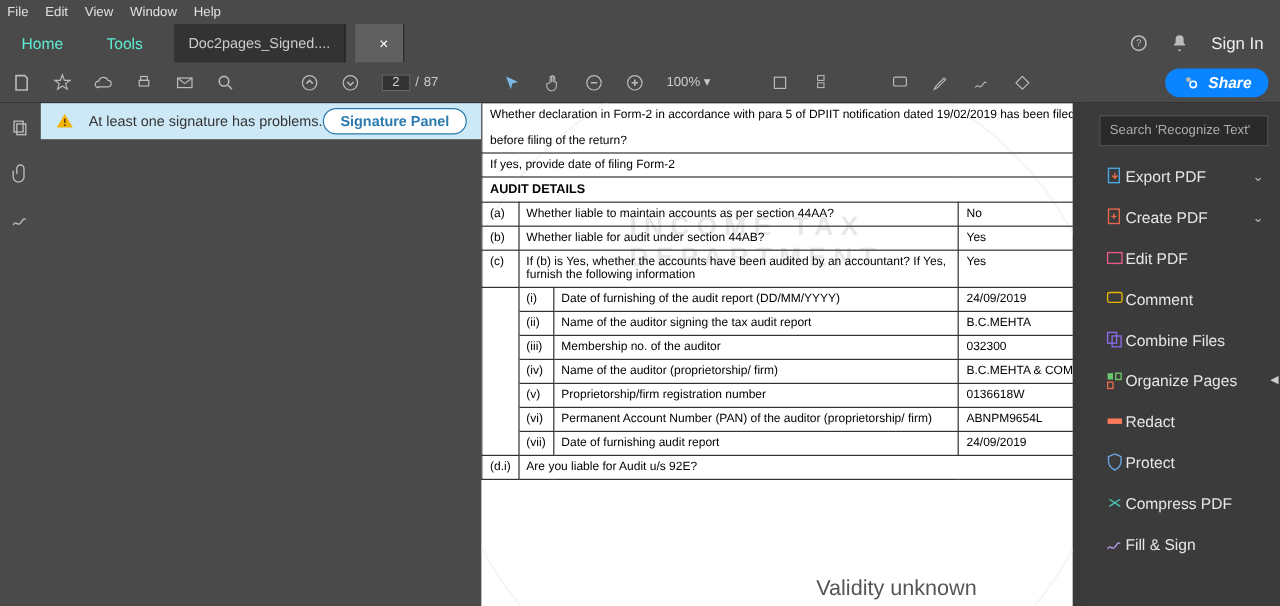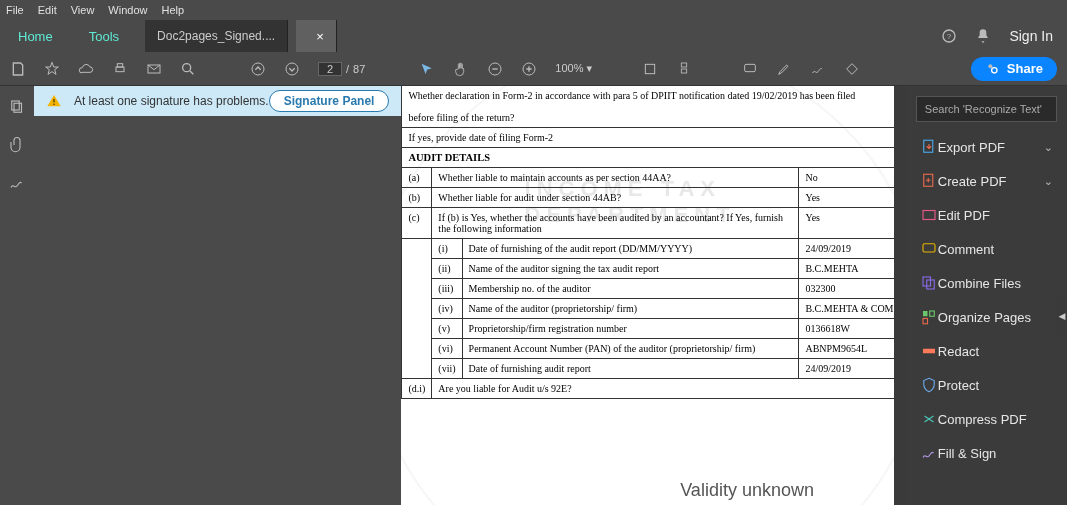--- a/index.html
+++ b/index.html
@@ -78,20 +78,21 @@
     background: #0a84ff;
     color: #fff;
     border-radius: 14px;
     padding: 4px 14px;
     font-size: 13px;
     font-weight: 600;
     display: flex;
     align-items: center;
     gap: 6px;
     cursor: pointer;
+    font-style: italic;
   }
   .content-area {
     position: absolute;
     top: 86px;
     left: 0;
     right: 0;
     bottom: 0;
     display: flex;
   }
   .left-rail {
@@ -167,21 +168,21 @@
     transform: translateX(-50%);
     color: #e8e8e8;
     font-size: 22px;
     letter-spacing: 6px;
     font-weight: 600;
     pointer-events: none;
   }
   .doc-table {
     position: relative;
     border-collapse: collapse;
-    font-family: Liberation Serif, serif;
+    font-family: Liberation Sans, sans-serif;
     font-size: 10px;
     width: 558px;
     margin: 4px auto;
     margin-top: 0px;
     z-index: 2;
   }
   .doc-table td {
     border: 1px solid #333;
     padding: 4px 6px;
     vertical-align: top;

